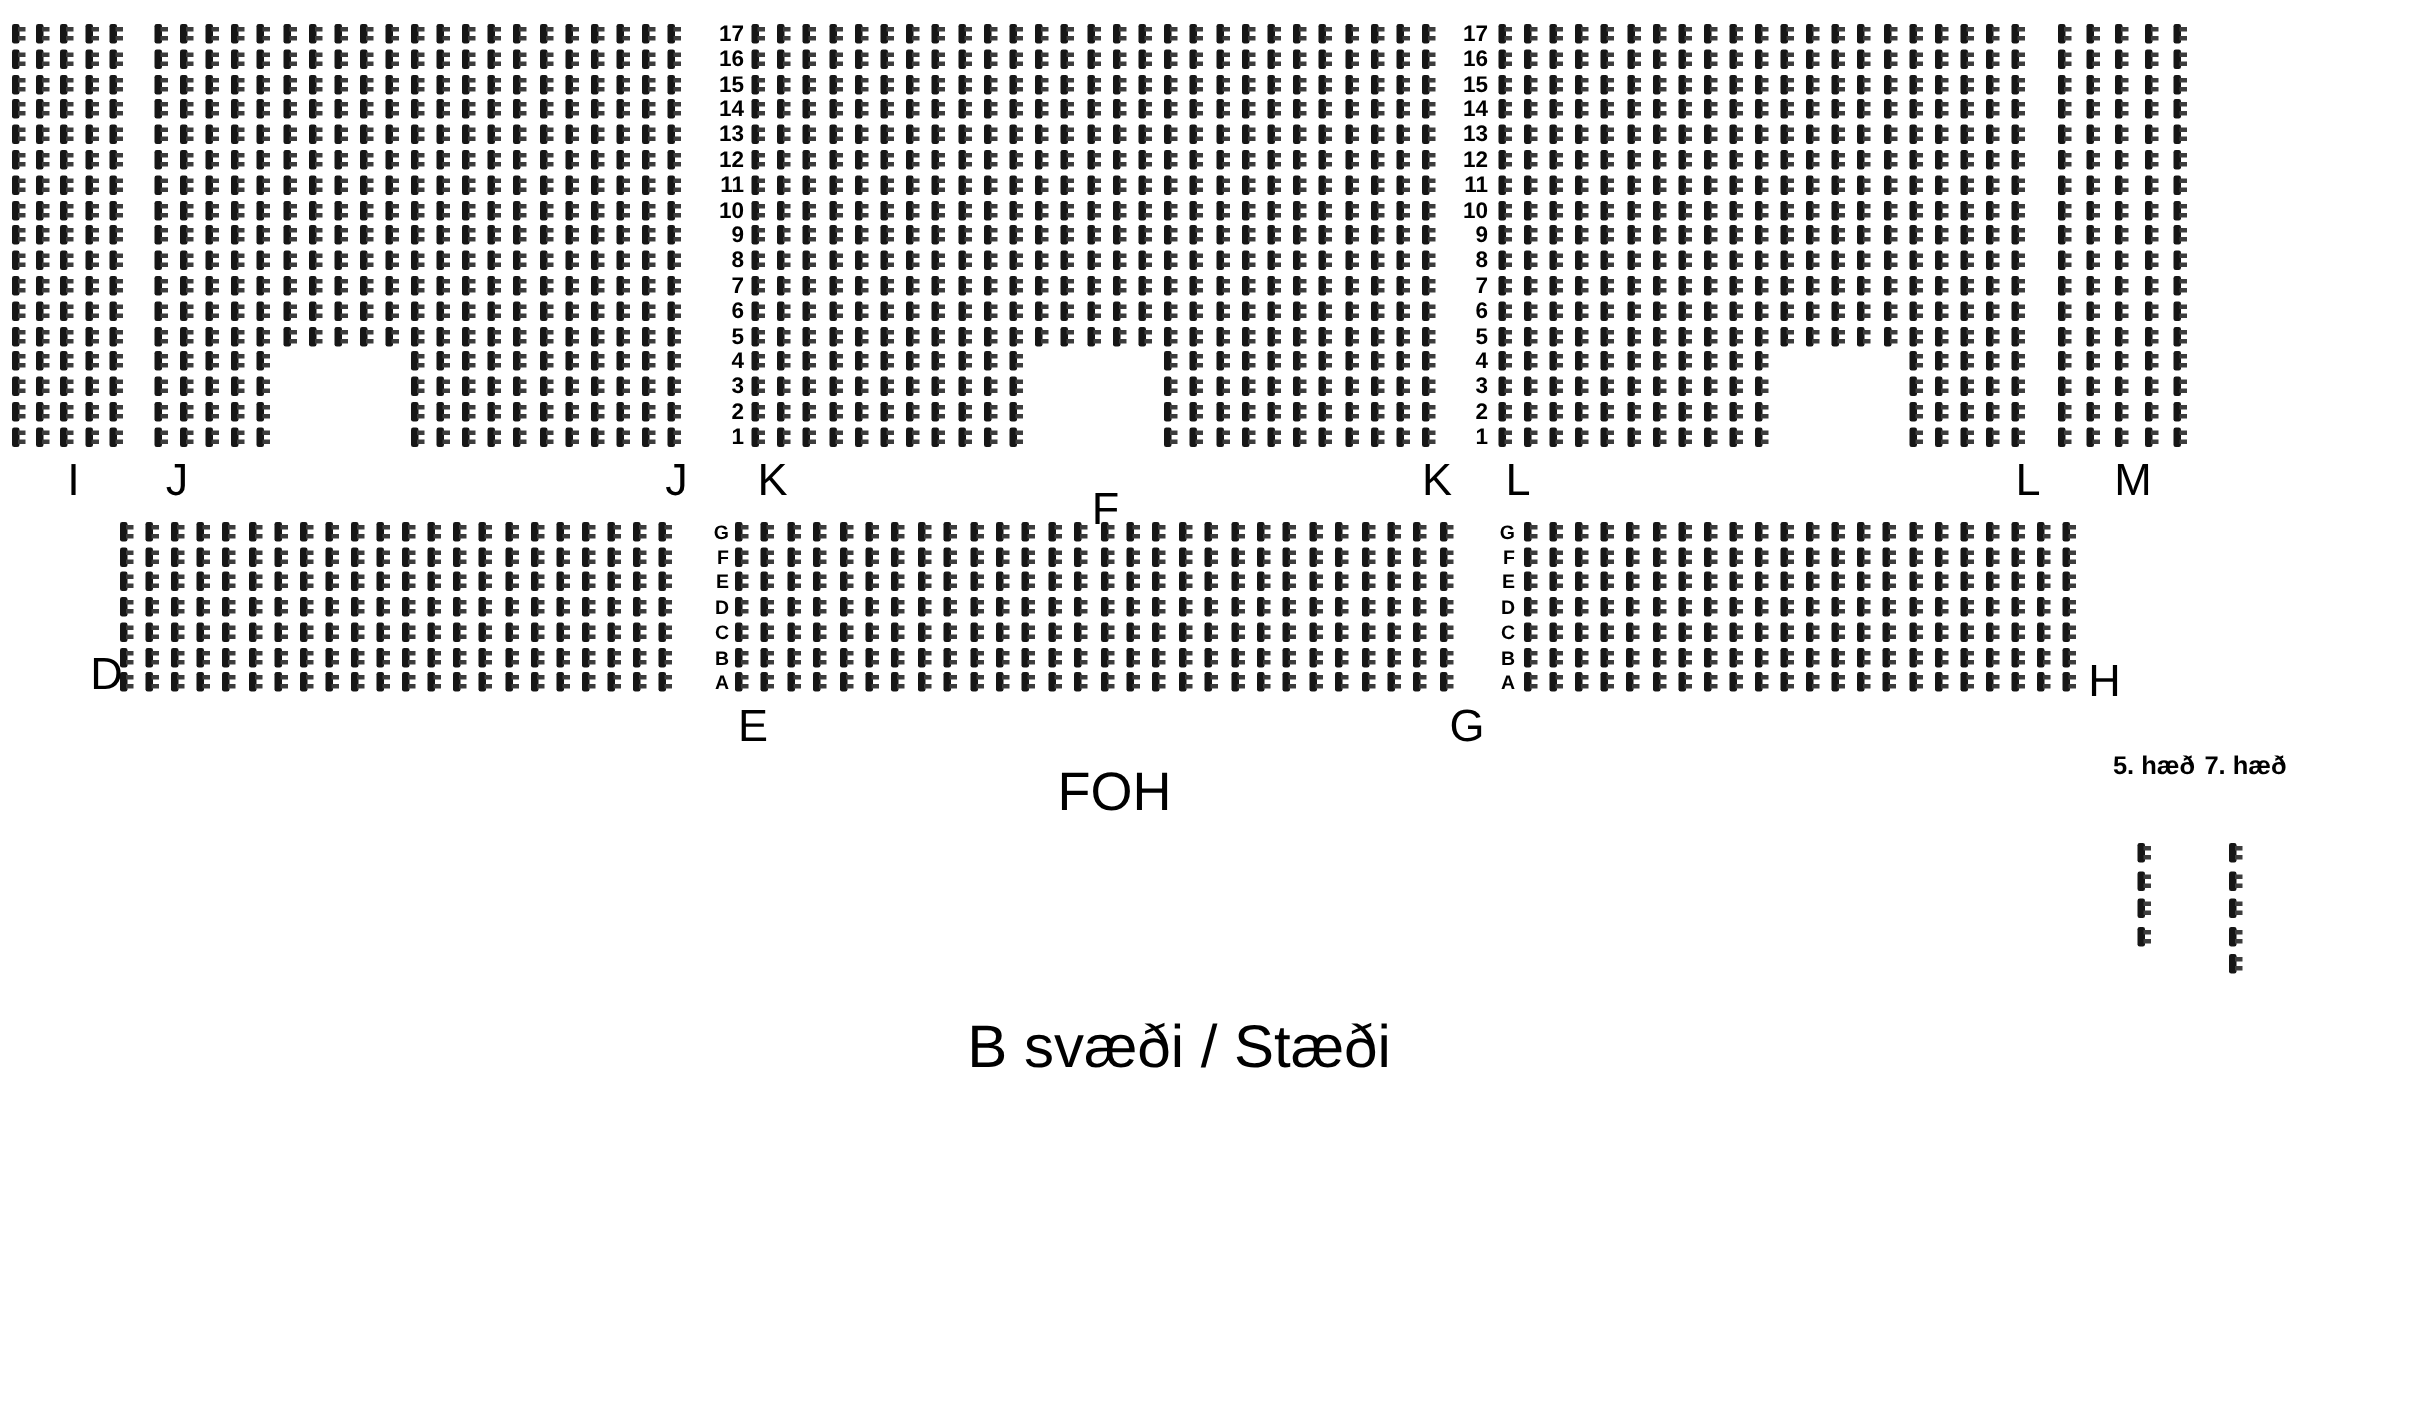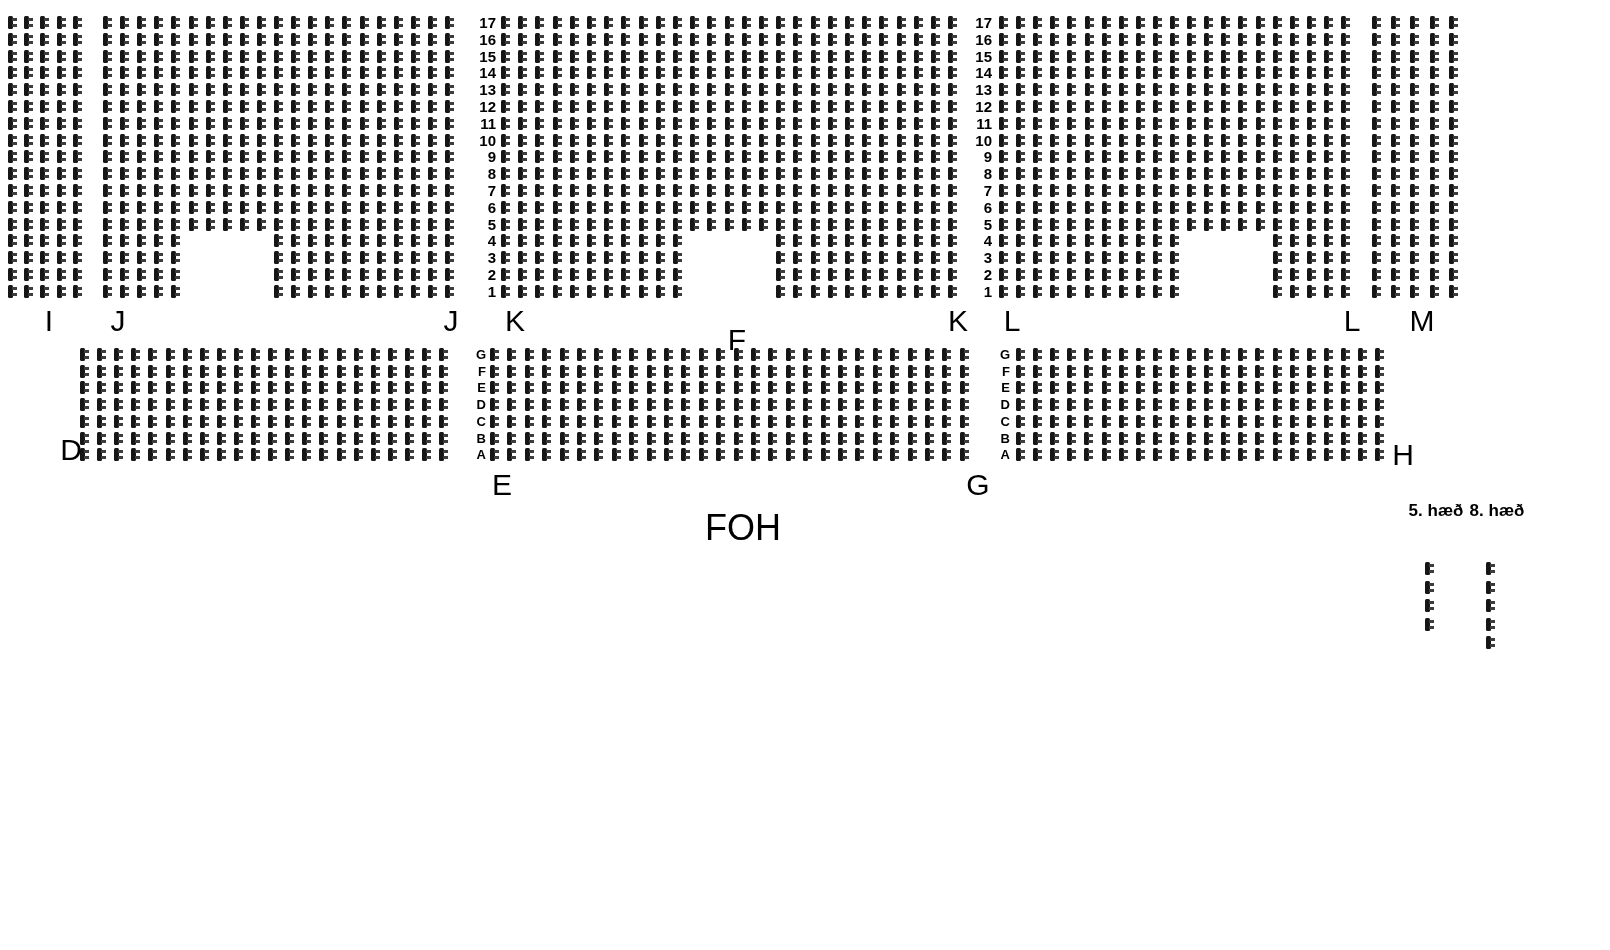--- a/index.html
+++ b/index.html
@@ -52,22 +52,23 @@
   .legend-label-2 { left:1497px; top:502px; }
 </style>
 </head>
 <body>
 
 <div id="seatmap">
   <div class="big-label foh">FOH</div>
 
   <div class="legend-label legend-label-1">5. hæð</div>
 
-  <div class="legend-label legend-label-2">8. hæð</div>
+  <div class="legend-label legend-label-2">7. hæð</div>
 
+  <div class="title-label title">B svæði / Stæði</div>
 <div class="seat" style="left: 8px; top: 16px;"></div>
     <div class="seat" style="left: 24.2px; top: 16px;"></div>
     <div class="seat" style="left: 40.4px; top: 16px;"></div>
     <div class="seat" style="left: 56.6px; top: 16px;"></div>
     <div class="seat" style="left: 72.8px; top: 16px;"></div>
     <div class="seat" style="left: 8px; top: 32.8px;"></div>
     <div class="seat" style="left: 24.2px; top: 32.8px;"></div>
     <div class="seat" style="left: 40.4px; top: 32.8px;"></div>
     <div class="seat" style="left: 56.6px; top: 32.8px;"></div>
     <div class="seat" style="left: 72.8px; top: 32.8px;"></div>

